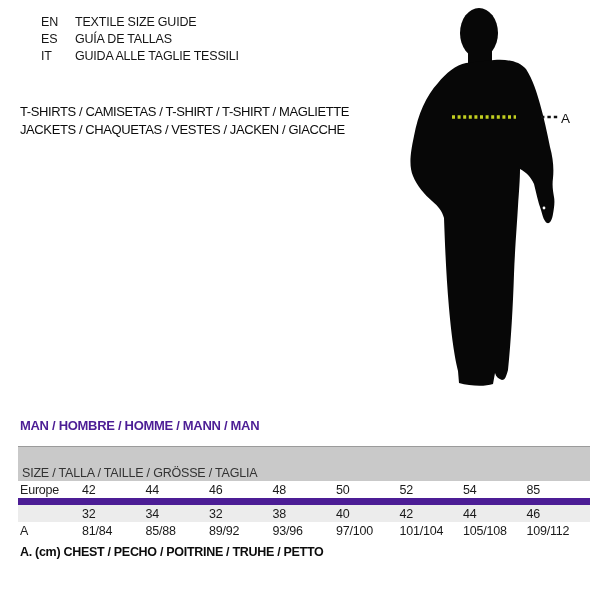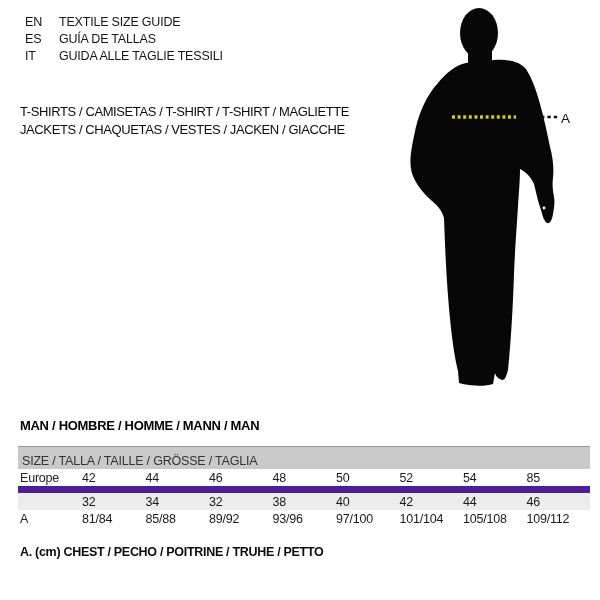--- a/index.html
+++ b/index.html
@@ -1,34 +1,34 @@
 <!DOCTYPE html>
 <html><head>
 <meta charset="utf-8">
 <style>
   html,body{margin:0;padding:0;background:#fff;}
   .page{
     position:relative;width:600px;height:600px;background:#ffffff;overflow:hidden;
     font-family:"Liberation Sans","DejaVu Sans",sans-serif;color:#111;
   }
   
-  .langs{position:absolute;left:25px;top:14px;}
+  .langs{position:absolute;left:41px;top:14px;}
   .lang-row{display:flex;line-height:17px;font-size:12.5px;font-weight:400;letter-spacing:-0.2px;color:#151515;}
   .lang-code{width:34px;flex:0 0 34px;}
   
   .products{position:absolute;left:20px;top:103px;font-size:13px;font-weight:400;line-height:18px;letter-spacing:-0.4px;color:#0c0c0c;}
   
   .figure{position:absolute;left:398px;top:2px;width:180px;height:396px;}
   
-  .section-title{position:absolute;left:20px;top:418px;font-size:13px;font-weight:700;letter-spacing:-0.3px;color:#000000;}
+  .section-title{position:absolute;left:20px;top:418px;font-size:13px;font-weight:700;letter-spacing:-0.3px;color:#4c1d95;}
   
   .size-table{position:absolute;left:18px;top:446px;width:572px;border-collapse:collapse;table-layout:fixed;font-size:12.5px;letter-spacing:-0.2px;color:#1a1a1a;}
   .size-table th{
     background:#c9c9c9;border-top:1.5px solid #9b9b9b;height:15px;
-    font-weight:400;text-align:left;padding:6px 0 1px 4px;color:#333;font-size:12.5px;
+    font-weight:400;text-align:left;padding:18px 0 1px 4px;color:#333;font-size:12.5px;
   }
   .size-table td{height:17px;padding:0;font-weight:400;}
   .size-table td.rowlabel{text-align:left;padding-left:2px;color:#222;}
   .size-table tr.shade td{background:#ececec;}
   .size-table tr.gapline td{border-top:7px solid #4c1d95;}
   
   .footnote{position:absolute;left:20px;top:545px;font-size:12.5px;font-weight:700;letter-spacing:-0.3px;color:#0c0c0c;}
 </style>
 </head>
 <body>

